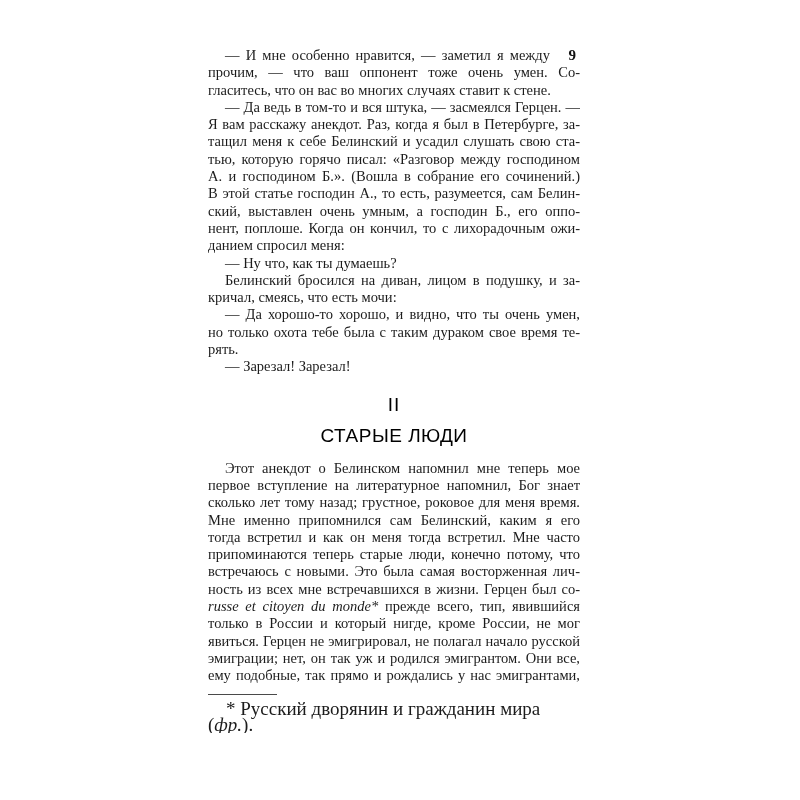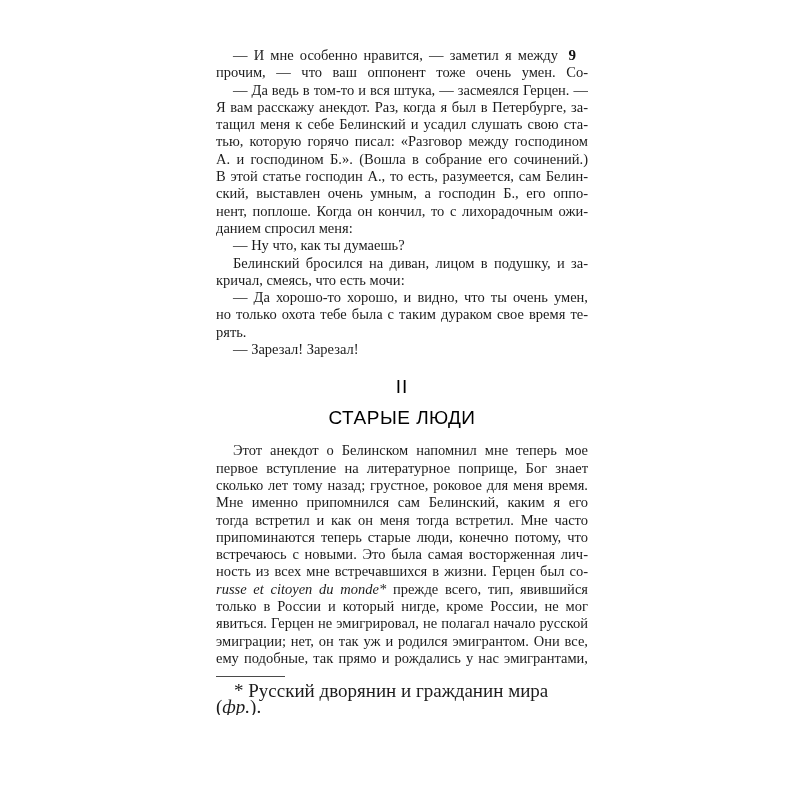--- a/index.html
+++ b/index.html
@@ -23,21 +23,21 @@
     width: 372px;
     text-align: right;
     font-size: 15px;
     line-height: 17px;
     font-weight: 700;
     color: #111111;
   }
   .text-column {
     position: absolute;
     top: 47px;
-    left: 216px;
+    left: 208px;
     width: 372px;
     font-size: 14.5px;
     line-height: 17.3px;
   }
   .para { margin: 0; }
   .line {
     text-align: left;
     min-height: 17.3px;
     white-space: normal;
     overflow: hidden;
@@ -83,20 +83,21 @@
 </style>
 </head>
 <body>
 
 <div class="page">
   <span class="page-num">9</span>
   <div class="text-column">
       <div class="para">
         <div class="line indent just" style="padding-right: 30px;"><span>— И мне особенно нравится, — заметил я между</span></div>
         <div class="line just"><span>прочим, — что ваш оппонент тоже очень умен. Со-</span></div>
+        <div class="line"><span>гласитесь, что он вас во многих случаях ставит к стене.</span></div>
       </div>
       <div class="para">
         <div class="line indent just"><span>— Да ведь в том-то и вся штука, — засмеялся Герцен. —</span></div>
         <div class="line just"><span>Я вам расскажу анекдот. Раз, когда я был в Петербурге, за-</span></div>
         <div class="line just"><span>тащил меня к себе Белинский и усадил слушать свою ста-</span></div>
         <div class="line just"><span>тью, которую горячо писал: «Разговор между господином</span></div>
         <div class="line just"><span>А. и господином Б.». (Вошла в собрание его сочинений.)</span></div>
         <div class="line just"><span>В этой статье господин А., то есть, разумеется, сам Белин-</span></div>
         <div class="line just"><span>ский, выставлен очень умным, а господин Б., его оппо-</span></div>
         <div class="line just"><span>нент, поплоше. Когда он кончил, то с лихорадочным ожи-</span></div>
@@ -116,21 +117,21 @@
       </div>
       <div class="para">
         <div class="line indent"><span>— Зарезал! Зарезал!</span></div>
       </div>
       <div class="heading">
         <div class="head-num">II</div>
         <div class="head-title">СТАРЫЕ ЛЮДИ</div>
       </div>
       <div class="para after-heading">
         <div class="line indent just"><span>Этот анекдот о Белинском напомнил мне теперь мое</span></div>
-        <div class="line just"><span>первое вступление на литературное поприще, Бог знает</span></div>
+        <div class="line just"><span>первое вступление на литературное напомнил, Бог знает</span></div>
         <div class="line just"><span>сколько лет тому назад; грустное, роковое для меня время.</span></div>
         <div class="line just"><span>Мне именно припомнился сам Белинский, каким я его</span></div>
         <div class="line just"><span>тогда встретил и как он меня тогда встретил. Мне часто</span></div>
         <div class="line just"><span>припоминаются теперь старые люди, конечно потому, что</span></div>
         <div class="line just"><span>встречаюсь с новыми. Это была самая восторженная лич-</span></div>
         <div class="line just"><span>ность из всех мне встречавшихся в жизни. Герцен был со-</span></div>
         <div class="line just"><i>russe et citoyen du monde*</i><span> прежде всего, тип, явившийся</span></div>
         <div class="line just"><span>только в России и который нигде, кроме России, не мог</span></div>
         <div class="line just"><span>явиться. Герцен не эмигрировал, не полагал начало русской</span></div>
         <div class="line just"><span>эмиграции; нет, он так уж и родился эмигрантом. Они все,</span></div>

